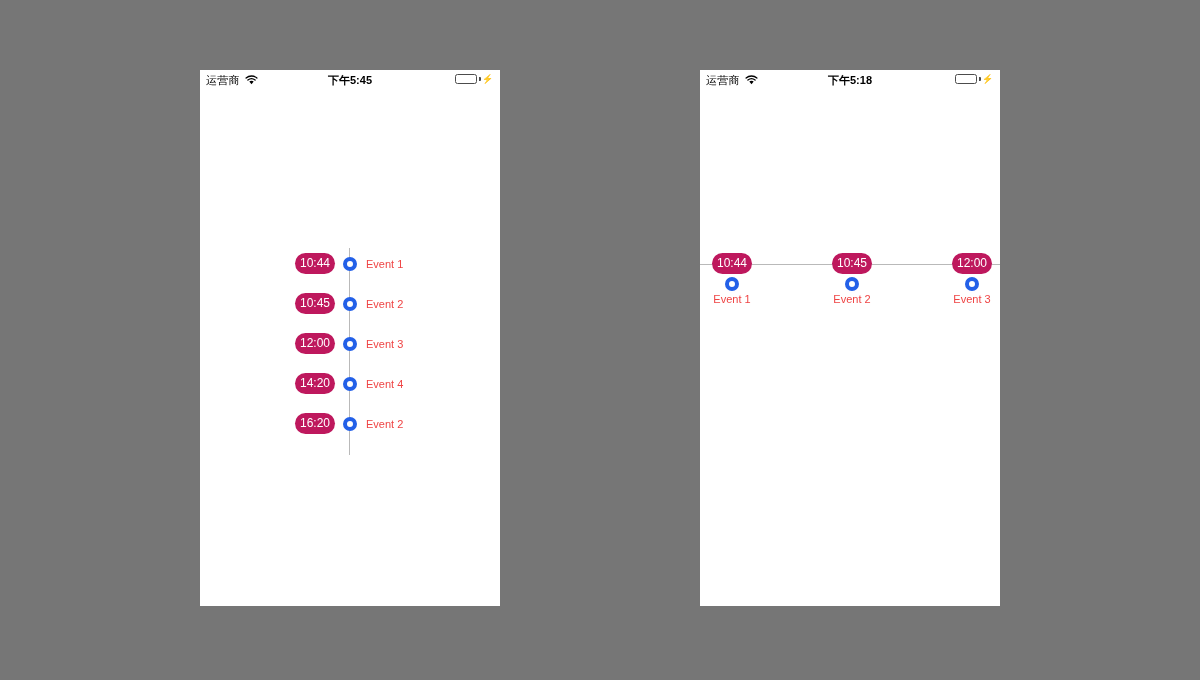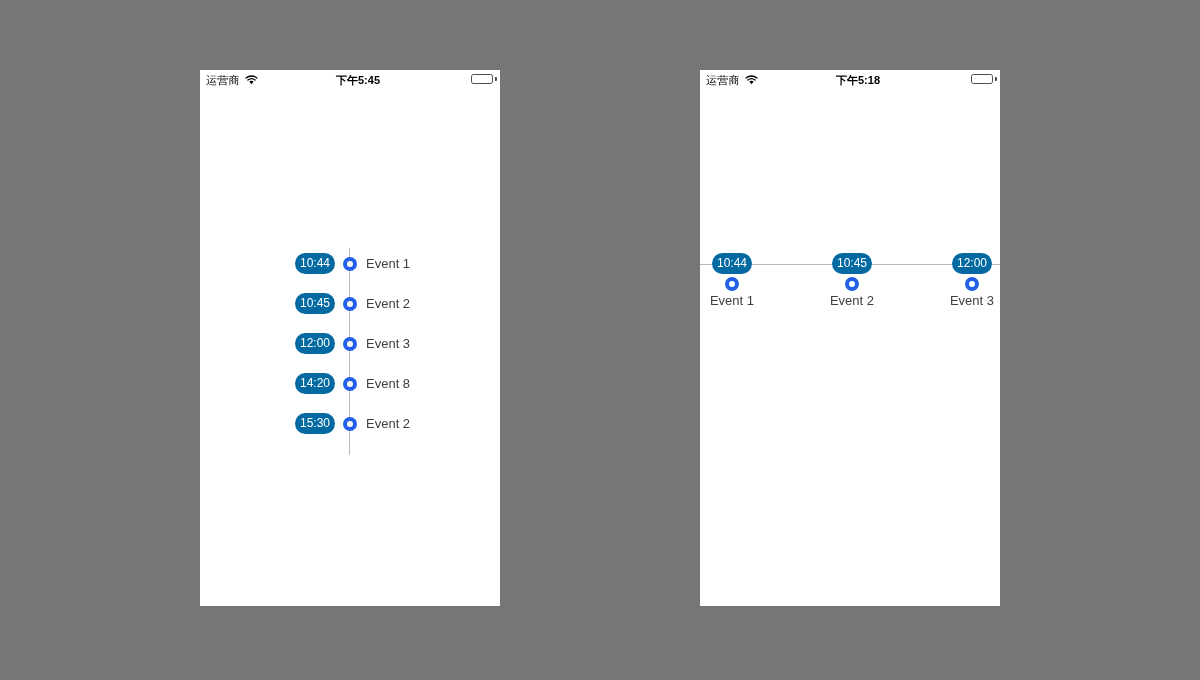--- a/index.html
+++ b/index.html
@@ -23,21 +23,20 @@
   #phone-vertical  { left: 200px; top: 70px; width: 300px; height: 536px; }
   #phone-horizontal{ left: 700px; top: 70px; width: 300px; height: 536px; }
 
   
   .status-bar {
     position: relative;
     height: 20px;
     width: 100%;
     font-size: 11px;
     color: #000000;
-    padding-left: 16px;
   }
   .status-left {
     position: absolute;
     left: 6px;
     top: 3px;
     display: flex;
     align-items: center;
     gap: 5px;
   }
   .carrier-label { font-size: 11px; letter-spacing: 0.2px; }
@@ -77,41 +76,41 @@
     width: 2px;
     height: 4px;
     background: #4c4c4c;
     border-radius: 0 1px 1px 0;
     margin-left: 1px;
   }
   .bolt-icon { font-size: 9px; line-height: 1; color: #000; margin-left: 1px; }
 
   
   .time-badge {
-    background: #0369a1;
+    background: #be185d;
     color: #ffffff;
     border-radius: 11px;
     font-size: 12px;
     line-height: 21px;
     height: 21px;
     text-align: center;
     width: 40px;
     box-sizing: border-box;
   }
   .node-dot {
     width: 14px;
     height: 14px;
     border-radius: 50%;
     background: #ffffff;
     border: 4px solid #2360e8;
     box-sizing: border-box;
   }
   .event-label {
-    font-size: 13px;
-    color: #404040;
+    font-size: 11px;
+    color: #ef4444;
     white-space: nowrap;
   }
 
   
   .v-timeline {
     position: absolute;
     left: 0; top: 20px;
     width: 100%;
     height: 516px;
   }
@@ -225,25 +224,25 @@
 
     <div class="v-row" style="top:243px">
       <span class="time-badge">12:00</span>
       <span class="node-dot"></span>
       <span class="event-label">Event 3</span>
     </div>
 
     <div class="v-row" style="top:283px">
       <span class="time-badge">14:20</span>
       <span class="node-dot"></span>
-      <span class="event-label">Event 8</span>
+      <span class="event-label">Event 4</span>
     </div>
 
     <div class="v-row" style="top:323px">
-      <span class="time-badge">15:30</span>
+      <span class="time-badge">16:20</span>
       <span class="node-dot"></span>
       <span class="event-label">Event 2</span>
     </div>
   </div>
 </div>
 
 <div class="phone" id="phone-horizontal">
 
   <div class="status-bar">
     <div class="status-left">

